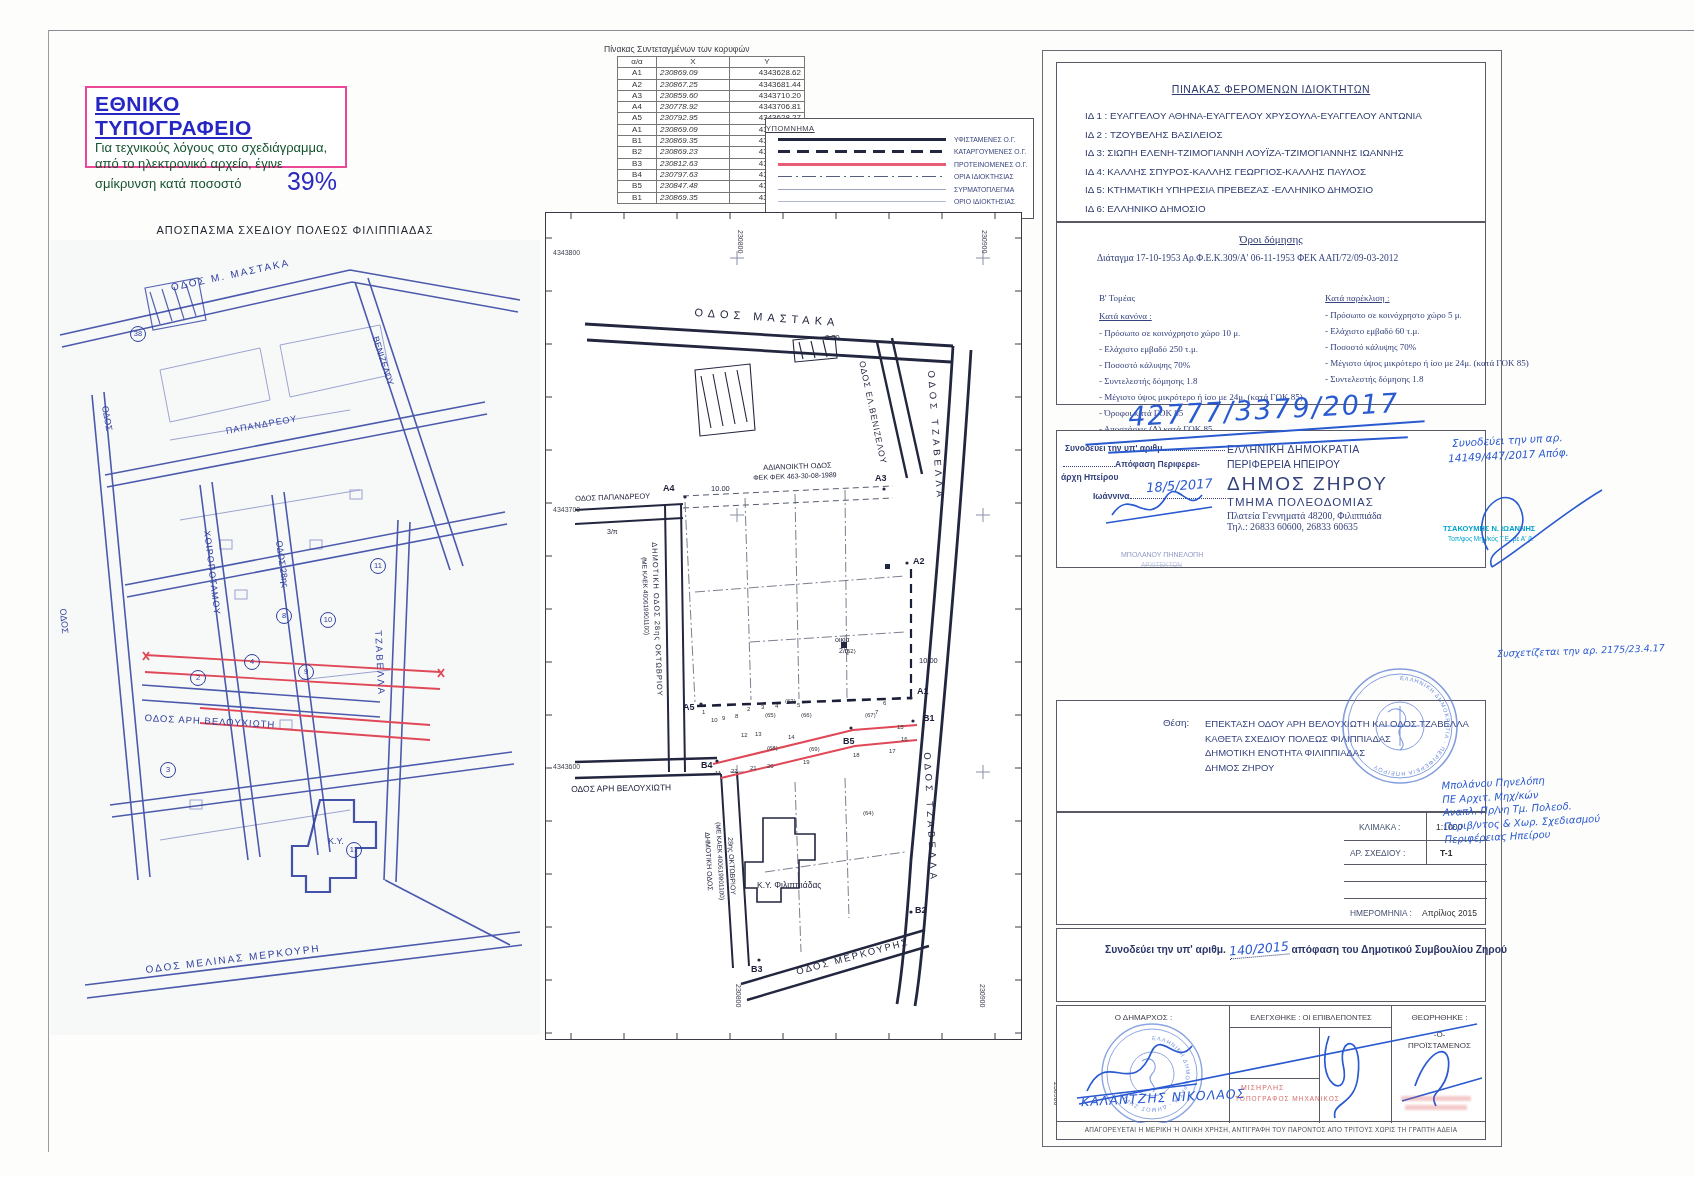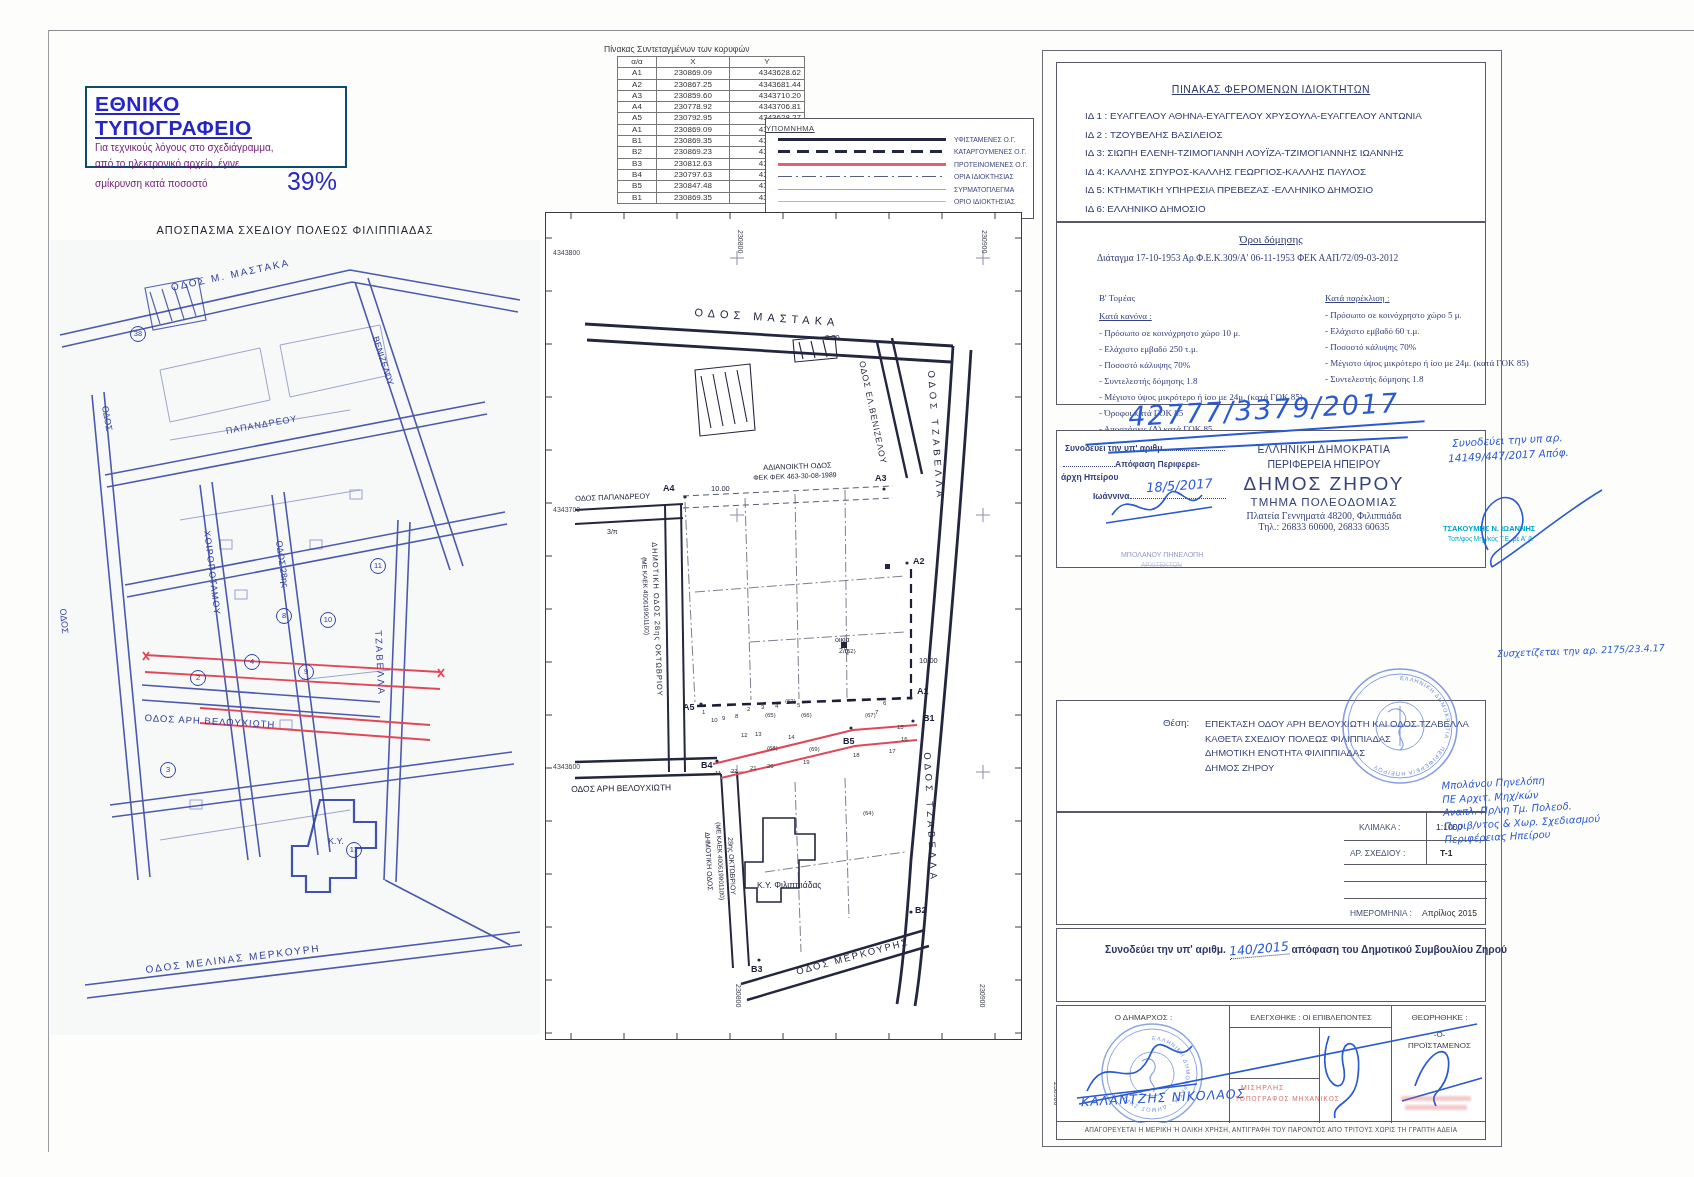--- a/index.html
+++ b/index.html
@@ -3,32 +3,32 @@
 <meta charset="utf-8">
 <style>
   html,body{margin:0;padding:0;background:#e8e8e6;}
   .sheet{position:relative;width:1694px;height:1177px;background:#fdfdfb;overflow:hidden;
          font-family:"Liberation Sans",sans-serif;color:#23263f;}
   .abs{position:absolute;}
   .topline{position:absolute;left:48px;top:30px;width:1646px;height:0;border-top:1px solid #8a8a90;}
   .leftline{position:absolute;left:48px;top:30px;width:0;height:1122px;border-left:1px solid #9a9aa0;}
 
   
-  .notice{position:absolute;left:85px;top:86px;width:262px;height:82px;border:2px solid #0c4a6e;background:#fff;padding:4px 8px;box-sizing:border-box;}
+  .notice{position:absolute;left:85px;top:86px;width:262px;height:82px;border:2px solid #ec4899;background:#fff;padding:4px 8px;box-sizing:border-box;}
   .notice-title{font-size:21px;font-weight:bold;color:#2626c4;text-decoration:underline;letter-spacing:.5px;line-height:24px;}
-  .notice-line{font-size:10px;color:#701a75;line-height:15.5px;}
+  .notice-line{font-size:13px;color:#14532d;line-height:15.5px;}
   .notice-row{display:flex;justify-content:space-between;align-items:flex-end;}
   .notice-pct{font-size:25px;color:#2a2ac0;line-height:20px;}
 
   
   .coords-title{position:absolute;left:604px;top:44px;font-size:8.6px;color:#3a3a46;}
   table.coords{position:absolute;left:617px;top:56px;border-collapse:collapse;background:#fff;}
   table.coords th,table.coords td{border:1px solid #777;font-size:8px;color:#333;padding:0 3px;height:10.3px;line-height:10.3px;text-align:center;}
   table.coords th{font-weight:normal;}
-  table.coords td:nth-child(2){width:66px;text-align:center;}
+  table.coords td:nth-child(2){width:66px;text-align:left;font-style:italic;}
   table.coords td:nth-child(3){width:68px;text-align:right;}
   table.coords th:nth-child(1),table.coords td:nth-child(1){width:32px;}
 
   
   .legend{position:absolute;left:765px;top:118px;width:267px;height:99px;border:1px solid #55555f;background:#fff;}
   .legend-title{font-size:7.5px;color:#3a3a46;margin-top:5px;text-decoration:underline;letter-spacing:.5px;}
   .legend-row{position:relative;height:12.5px;display:flex;align-items:center;}
   .legend-sample{display:inline-block;width:168px;margin-left:12px;}
   .legend-label{font-size:6.8px;color:#35427c;margin-left:8px;white-space:nowrap;}
   .ls-solid-black{height:3px;background:#23263f;}
@@ -473,21 +473,21 @@
     <div class="abs" style="left:8px;top:10px;font-size:8.5px;font-weight:bold;color:#35427c;white-space:nowrap;">
       <span>Συνοδεύει την υπ' αριθμ.</span><span class="dots" style="width:60px;"></span>
     </div>
     <div class="abs" style="left:6px;top:26px;font-size:8.5px;font-weight:bold;color:#35427c;white-space:nowrap;">
       <span class="dots" style="width:52px;"></span><span>Απόφαση Περιφερει-</span>
     </div>
     <div class="abs" style="left:4px;top:41px;font-size:8.5px;font-weight:bold;color:#35427c;">άρχη Ηπείρου</div>
     <div class="abs" style="left:36px;top:58px;font-size:8.5px;font-weight:bold;color:#35427c;white-space:nowrap;">
       <span>Ιωάννινα</span><span class="dots" style="width:96px;"></span>
     </div>
-    <div class="abs" style="left:147px;top:12px;width:240px;text-align:center;">
+    <div class="abs" style="left:170px;top:12px;width:240px;">
       <div style="font-size:10.5px;color:#35427c;letter-spacing:.5px;">ΕΛΛΗΝΙΚΗ ΔΗΜΟΚΡΑΤΙΑ</div>
       <div style="font-size:10.5px;color:#35427c;margin-top:3px;">ΠΕΡΙΦΕΡΕΙΑ ΗΠΕΙΡΟΥ</div>
       <div style="font-size:19px;color:#35427c;letter-spacing:2px;margin-top:3px;">ΔΗΜΟΣ ΖΗΡΟΥ</div>
       <div style="font-size:11.5px;color:#35427c;letter-spacing:1px;margin-top:1px;">ΤΜΗΜΑ  ΠΟΛΕΟΔΟΜΙΑΣ</div>
       <div class="serif" style="font-size:9.8px;color:#35427c;margin-top:2px;">Πλατεία Γεννηματά 48200, Φιλιππιάδα</div>
       <div class="serif" style="font-size:9.8px;color:#35427c;">Τηλ.: 26833 60600, 26833 60635</div>
     </div>
     <div class="abs stamp-faded" style="left:64px;top:120px;font-size:7px;">ΜΠΟΛΑΝΟΥ ΠΗΝΕΛΟΠΗ</div>
     <div class="abs stamp-faded" style="left:84px;top:130px;font-size:6.5px;opacity:.55;text-decoration:line-through;">ΑΡΧΙΤΕΚΤΩΝ</div>
   </div>

